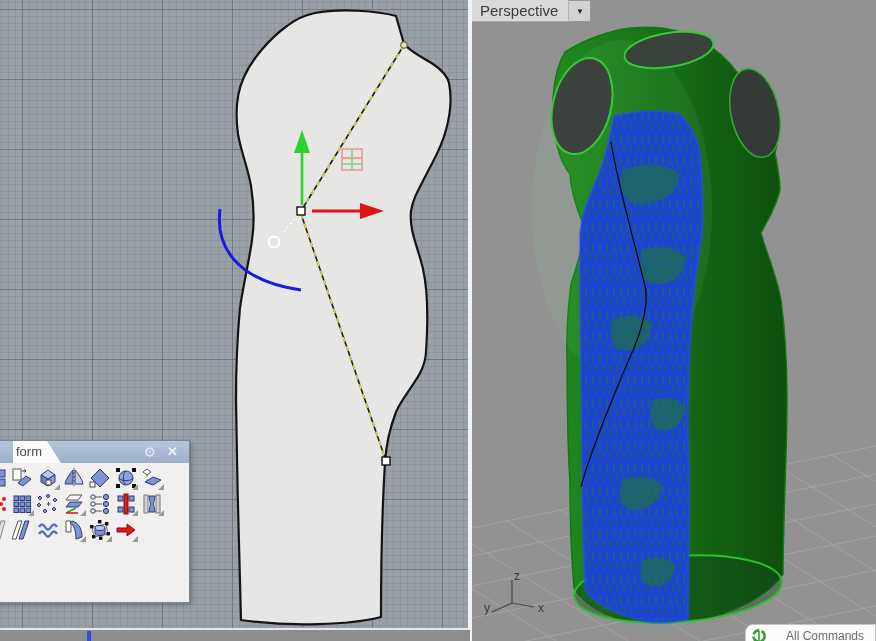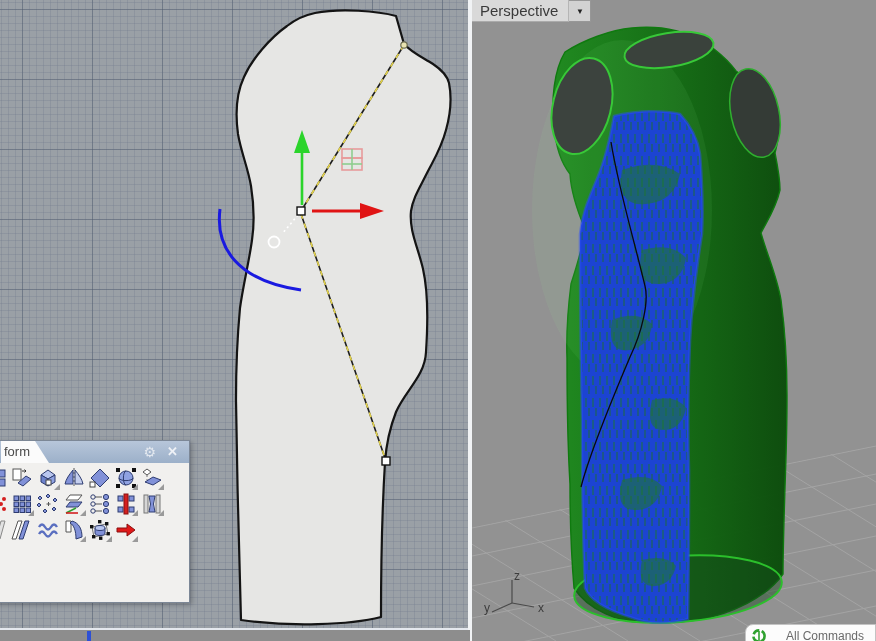--- a/index.html
+++ b/index.html
@@ -37,21 +37,21 @@
   
   .popup{position:absolute;right:0;top:624px;width:121px;height:17px;background:#fcfcfc;
     border:1px solid #c3c3c3;border-radius:8px 0 0 0;display:flex;align-items:center;
     padding:2px 2px 0 6px;z-index:6;overflow:hidden;}
   .popup .txt{color:#6a6a6a;font-size:12px;margin-left:20px;white-space:nowrap;}
 
   
   .toolbar{position:absolute;left:-18px;top:440px;width:206px;height:161px;
     background:#f1f0ee;border:1px solid #7c8796;box-shadow:2px 2px 5px rgba(0,0,0,.25);z-index:8;}
   .tb-title{position:relative;height:22px;background:linear-gradient(#b7c6da,#9cb0c9);}
-  .tb-tab{position:absolute;left:18px;top:0;width:48px;height:22px;background:#fbfbfb;
+  .tb-tab{position:absolute;left:30px;top:0;width:48px;height:22px;background:#fbfbfb;
     clip-path:polygon(0 0,34px 0,48px 22px,0 22px);color:#4a4a4a;font-size:13px;
     padding:3px 0 0 3px;box-sizing:border-box;}
   .tb-gear{position:absolute;right:33px;top:2px;color:#e3e8ef;font-size:14px;line-height:18px;}
   .tb-close{position:absolute;right:11px;top:2px;color:#eef1f6;font-size:13px;font-weight:bold;line-height:18px;}
   .tb-grid{position:absolute;left:0;top:24px;}
   .tb-row{display:flex;height:26px;}
   .cell{position:relative;width:26px;height:26px;display:flex;align-items:center;justify-content:center;}
   .cell.fly::after{content:"";position:absolute;right:1px;bottom:1px;border-style:solid;
     border-width:0 0 6px 6px;border-color:transparent transparent #9a9a9a transparent;}
 </style>

